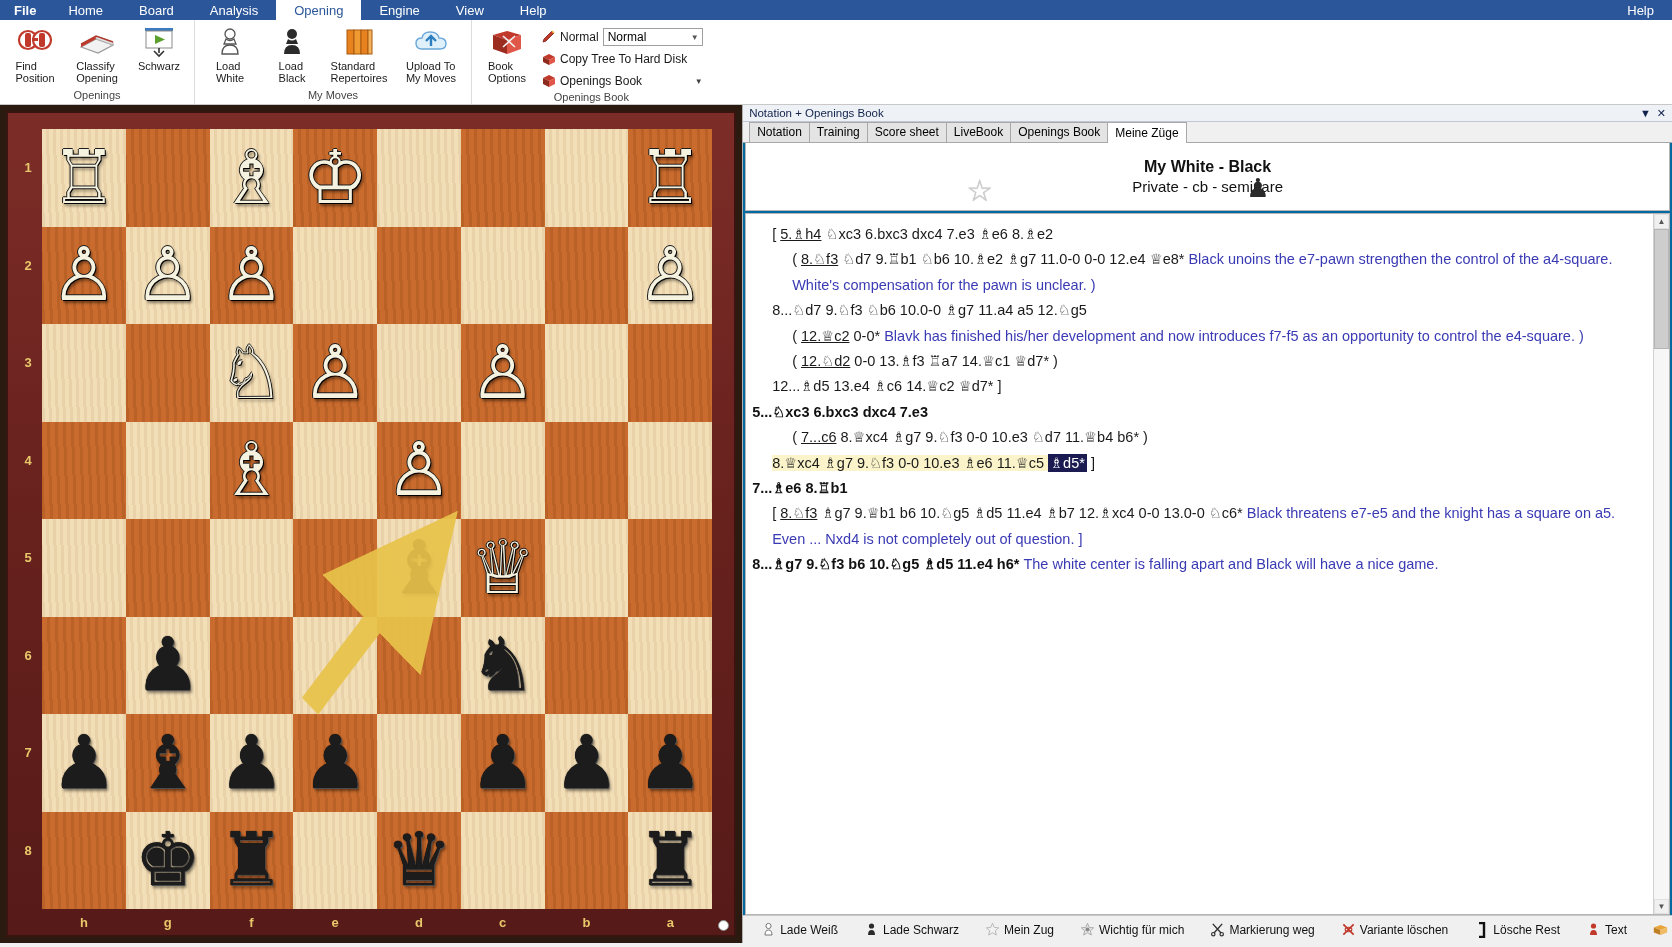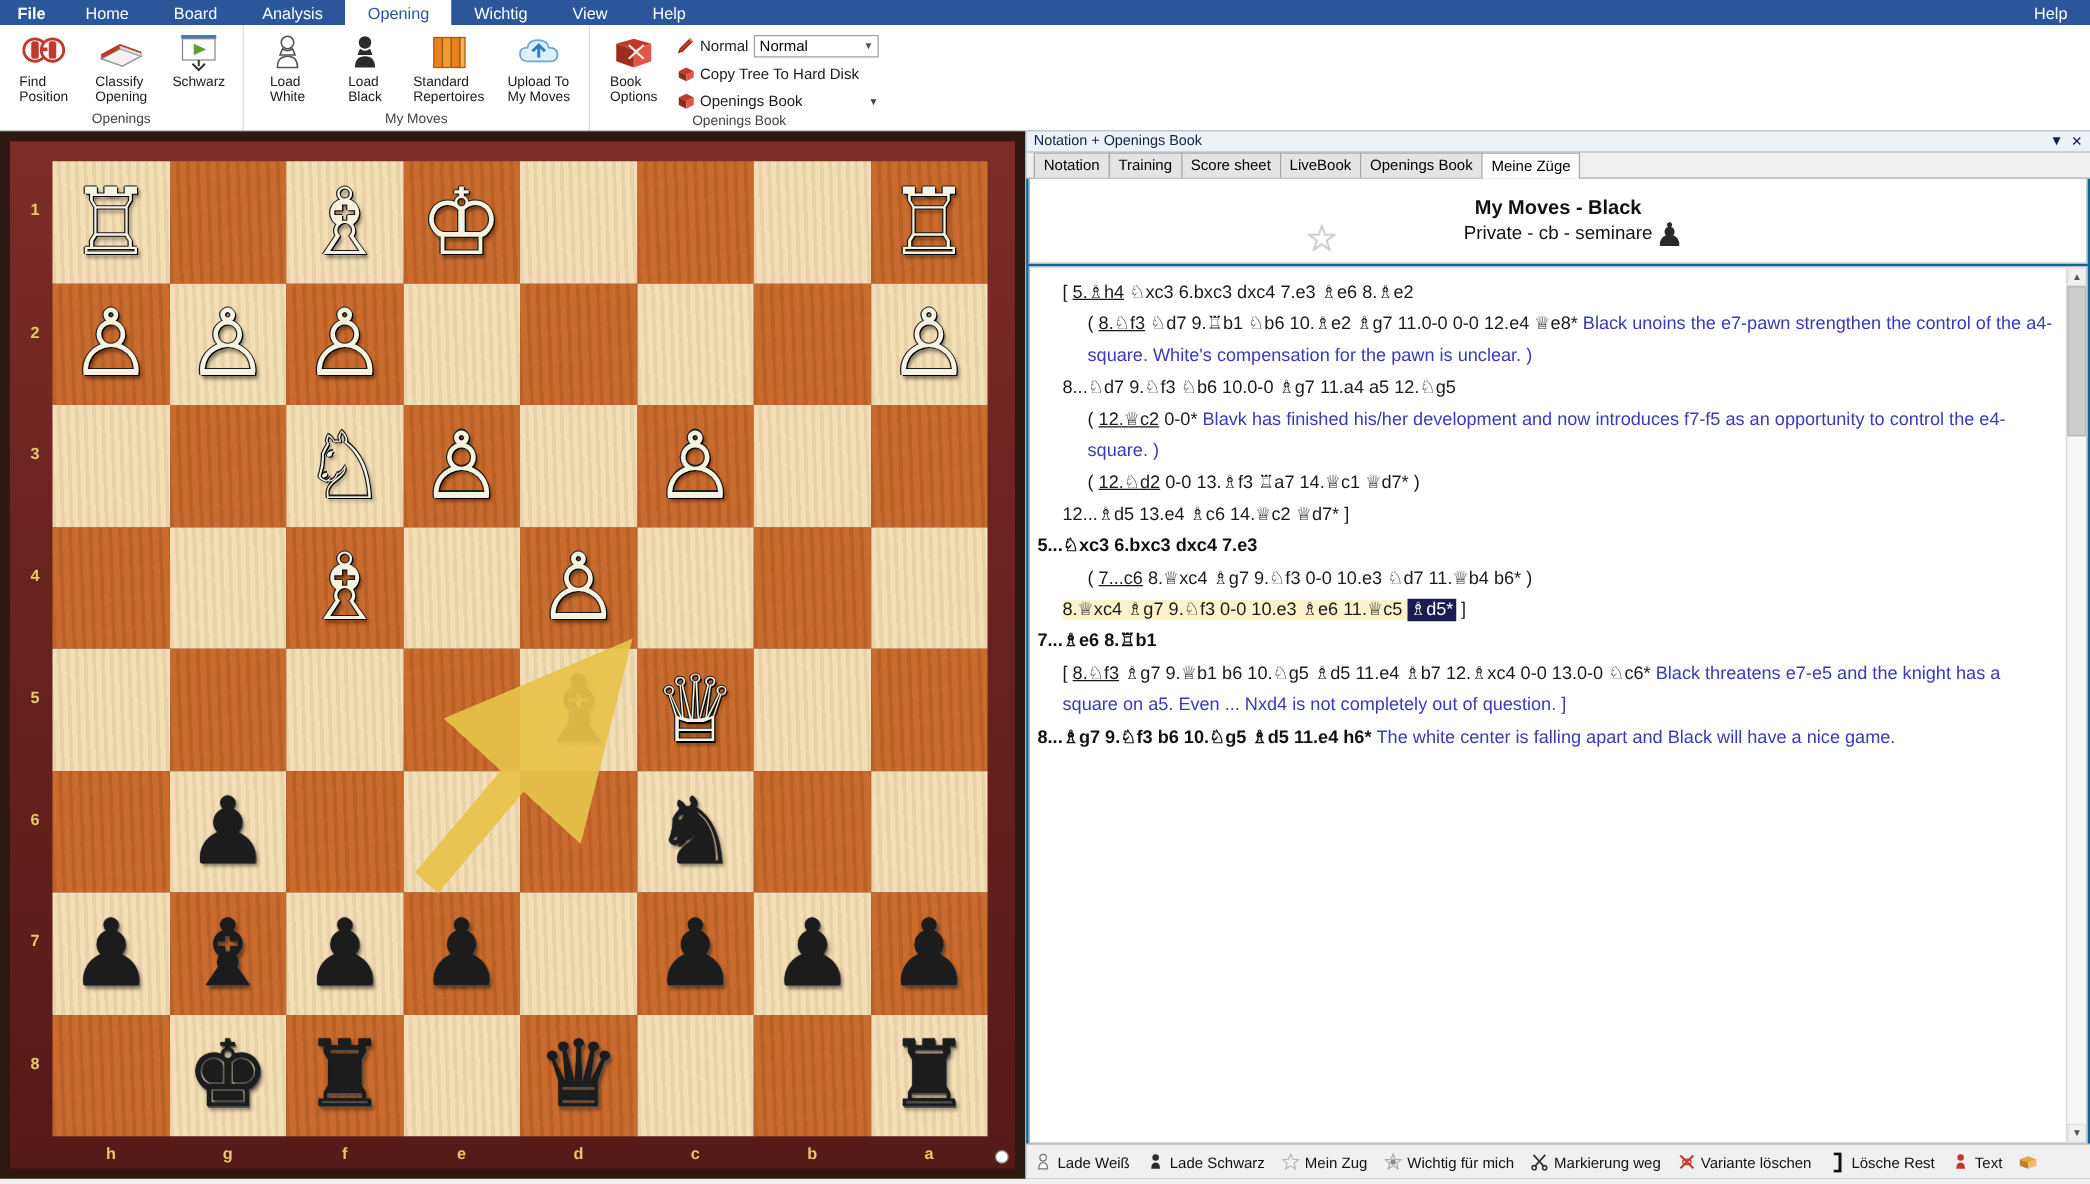--- a/index.html
+++ b/index.html
@@ -334,22 +334,22 @@
     background: #cdcdcd;
     border: 1px solid #b5b5b5;
   }
 
   #bottombar {
     height: 28px;
     background: #f0f0f0;
     border-top: 1px solid #c8c8c8;
     display: flex;
     align-items: center;
-    padding-left: 2px;
-    gap: 5px;
+    padding-left: 14px;
+    gap: 18px;
     overflow: hidden;
   }
   .bbtn {
     display: flex;
     align-items: center;
     gap: 4px;
     font-size: 12px;
     color: #111;
     padding: 2px 4px;
     cursor: default;
@@ -362,21 +362,21 @@
 </style>
 </head>
 <body>
 
 <div id="menubar">
     <div class="menu-item first">File</div>
     <div class="menu-item">Home</div>
     <div class="menu-item">Board</div>
     <div class="menu-item">Analysis</div>
     <div class="menu-item active">Opening</div>
-    <div class="menu-item">Wichtig</div>
+    <div class="menu-item">Engine</div>
     <div class="menu-item">View</div>
     <div class="menu-item">Help</div>
     <div class="spacer"></div>
     <div class="menu-item">Help</div>
   </div>
 
 <div id="ribbon">
 
   <div class="rgroup">
     <div class="rgroup-body">
@@ -718,21 +718,21 @@
         <div class="tab">Notation</div>
         <div class="tab">Training</div>
         <div class="tab">Score sheet</div>
         <div class="tab">LiveBook</div>
         <div class="tab">Openings Book</div>
         <div class="tab sel">Meine Züge</div>
       </div>
 
     <div id="bookheader">
       <div class="star">☆</div>
-      <div class="title">My Moves - Black</div>
+      <div class="title">My White - Black</div>
       <div class="subtitle">Private - cb - seminare</div>
       <div class="bpawn">♟</div>
     </div>
 
     <div id="notationbox">
       <div id="notationtext">
           <div class="nline ind1"><span class="var">[ </span><span class="var ulmove">5.♗h4</span><span class="var"> ♘xc3 6.bxc3 dxc4 7.e3 ♗e6 8.♗e2</span></div>
           <div class="nline ind2"><span class="var">( </span><span class="var ulmove">8.♘f3</span><span class="var"> ♘d7 9.♖b1 ♘b6 10.♗e2 ♗g7 11.0-0 0-0 12.e4 ♕e8* </span><span class="cmt">Black unoins the e7-pawn strengthen the control of the a4-square. White's compensation for the pawn is unclear. )</span></div>
           <div class="nline ind1"><span class="var">8...♘d7 9.♘f3 ♘b6 10.0-0 ♗g7 11.a4 a5 12.♘g5</span></div>
           <div class="nline ind2"><span class="var">( </span><span class="var ulmove">12.♕c2</span><span class="var"> 0-0* </span><span class="cmt">Blavk has finished his/her development and now introduces f7-f5 as an opportunity to control the e4-square. )</span></div>

